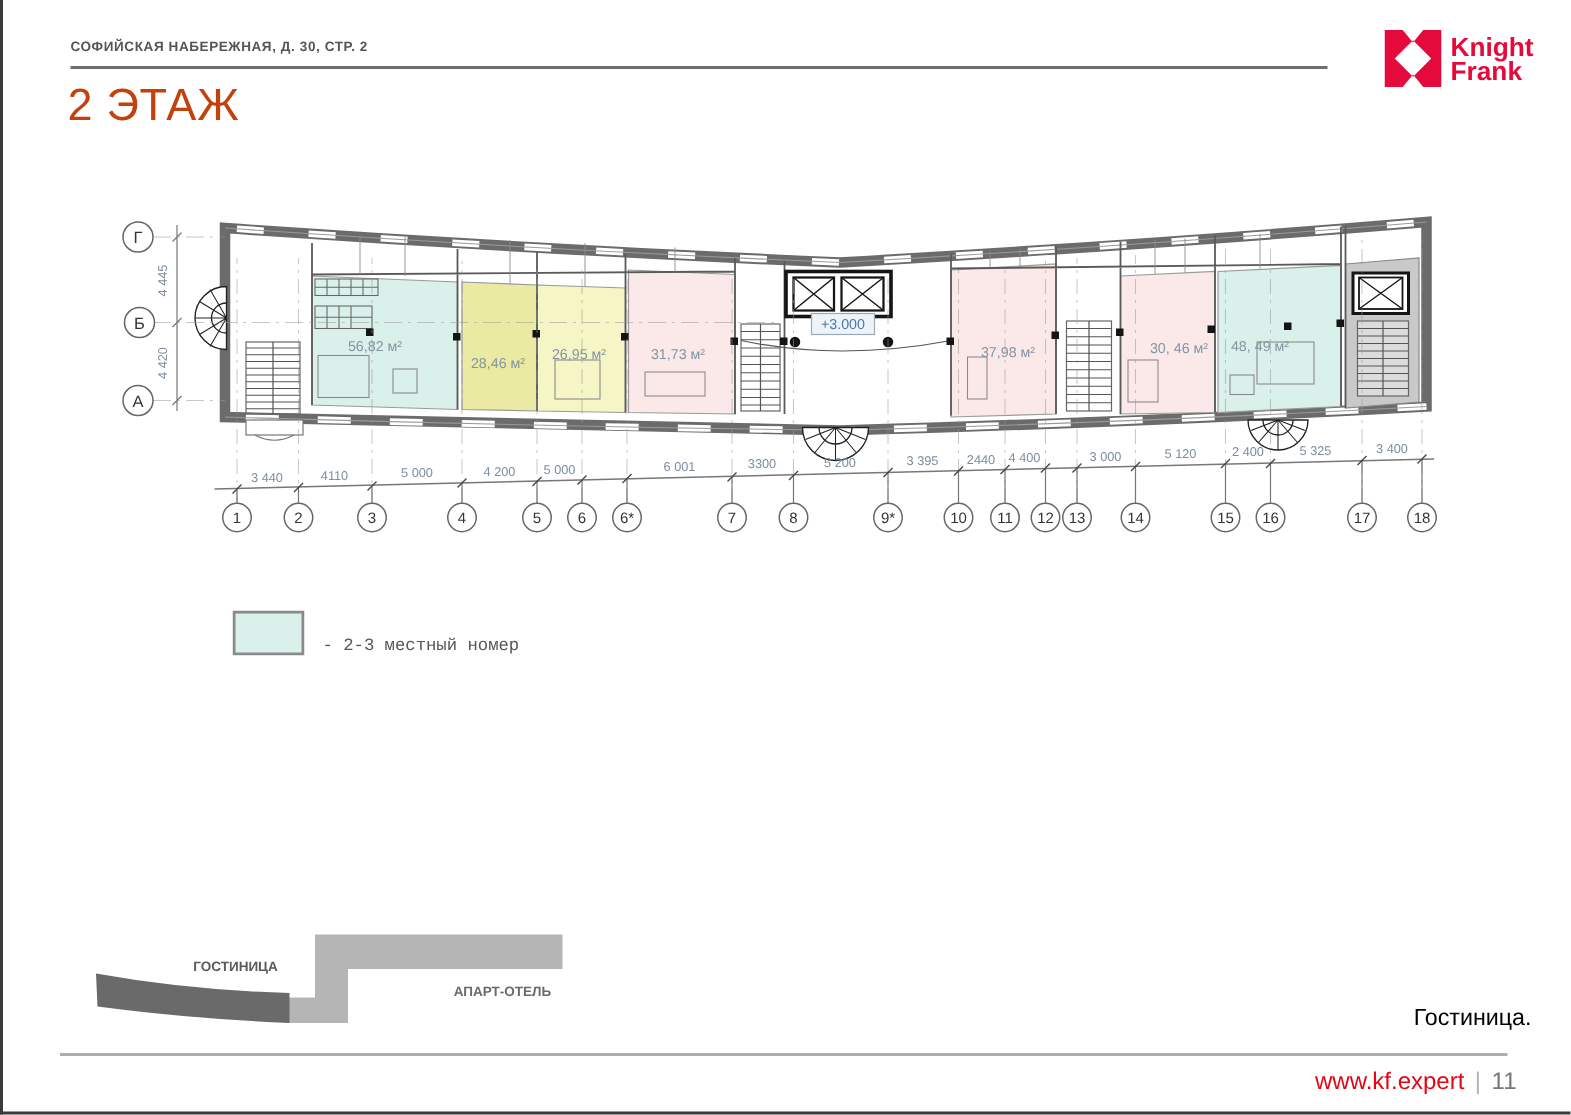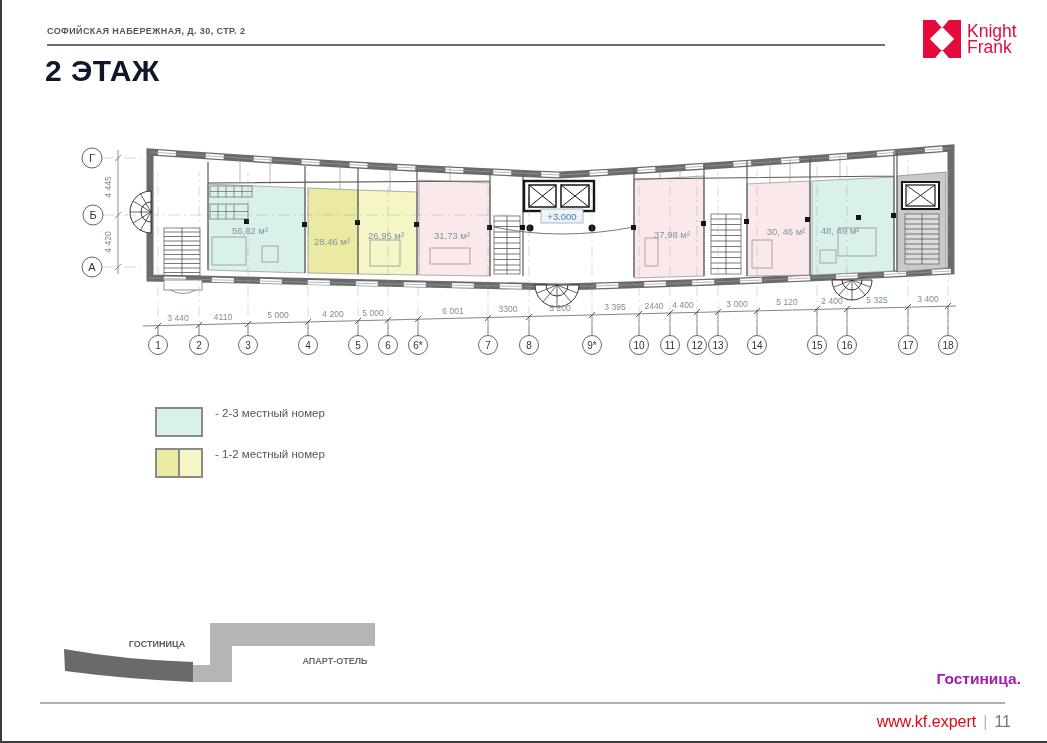--- a/index.html
+++ b/index.html
@@ -6,41 +6,41 @@
   body{
     width:1047px;height:743px;position:relative;background:#ffffff;
     font-family:"Liberation Sans","DejaVu Sans",sans-serif;overflow:hidden;
   }
   .edge-left{position:absolute;left:0;top:0;width:2px;height:743px;background:#3b3b3b;}
   .edge-bottom{position:absolute;left:0;bottom:0;width:1047px;height:2px;background:#3b3b3b;}
 
   
   .address{position:absolute;left:47px;top:26px;font-size:9px;letter-spacing:.4px;color:#555;font-weight:bold;}
   .header-rule{position:absolute;left:47px;top:44px;width:838px;height:2px;background:#6e6e6e;}
-  .page-title{position:absolute;left:45px;top:54px;font-size:30px;font-weight:bold;color:#0f172a;letter-spacing:.5px;}
+  .page-title{position:absolute;left:45px;top:54px;font-size:30px;font-weight:normal;color:#c2410c;letter-spacing:.5px;}
 
   
   .logo{position:absolute;left:923px;top:20px;display:flex;align-items:center;}
-  .logo-text{margin-left:6px;font-size:17.5px;line-height:16px;font-weight:normal;color:#e50a3c;}
+  .logo-text{margin-left:6px;font-size:17.5px;line-height:16px;font-weight:bold;color:#e50a3c;}
 
   
   .plan-wrap{position:absolute;left:55px;top:125px;}
   .plan-wrap svg text{font-family:"Liberation Sans","DejaVu Sans",sans-serif;}
 
   
   .legend{position:absolute;left:155px;top:407px;}
-  .legend-item{display:flex;align-items:flex-start;margin-bottom:11px;height:30px;}
+  .legend-item{display:flex;align-items:flex-end;margin-bottom:11px;height:30px;font-family:Liberation Mono, monospace;}
   .legend-label{margin-left:12px;font-size:11.5px;color:#565656;}
 
   
   .site-wrap{position:absolute;left:50px;top:610px;text-decoration:underline;}
   .site-wrap svg text{font-family:"Liberation Sans","DejaVu Sans",sans-serif;}
 
   
-  .caption{position:absolute;right:26px;top:670px;font-size:15.5px;font-weight:bold;color:#a21caf;}
+  .caption{position:absolute;right:26px;top:670px;font-size:15.5px;font-weight:normal;color:#000000;}
   .footer-rule{position:absolute;left:40px;top:702px;width:965px;height:2px;background:#aeaeae;}
   .footer{position:absolute;right:36px;top:713px;font-size:16px;}
   .footer .url{color:#e30613;}
   .footer .sep{color:#b5b5b5;margin:0 7px;}
   .footer .pagenum{color:#777;}
 </style>
 </head>
 <body>
 
 <div class="edge-left"></div>
@@ -288,27 +288,20 @@
 </svg>
 </div>
 
 <div class="legend">
   <div class="legend-item">
     <svg width="48" height="30">
       <rect x="1" y="1" width="46" height="28" stroke="#8a8a8a" stroke-width="2" fill="#d9f1ea"></rect>
     </svg>
     <span class="legend-label">- 2-3 местный номер</span>
   </div>
-  <div class="legend-item">
-    <svg width="48" height="30">
-      <rect x="1" y="1" width="23" height="28" stroke="#8a8a8a" stroke-width="2" fill="#eaeaa2"></rect>
-      <rect x="24" y="1" width="23" height="28" stroke="#8a8a8a" stroke-width="2" fill="#f5f5c6"></rect>
-    </svg>
-    <span class="legend-label">- 1-2 местный номер</span>
-  </div>
 </div>
 
 <div class="site-wrap">
 <svg width="340" height="90" viewBox="50 610 340 90">
   <path fill="#b5b5b5" d="M210,623 L375,623 L375,646 L232,646 L232,682 L190,682 L190,665 L210,665 Z"></path>
   <path fill="#6a6a6a" d="M64,649 Q125,660 193,662 L193,682 Q125,679 65,671 Z"></path>
   <text x="157" y="647" text-anchor="middle" font-size="9" font-weight="bold" fill="#5a5a5a">ГОСТИНИЦА</text>
   <text x="335" y="664" text-anchor="middle" font-size="9" font-weight="bold" fill="#6a6a6a">АПАРТ-ОТЕЛЬ</text>
 </svg>
 </div>

